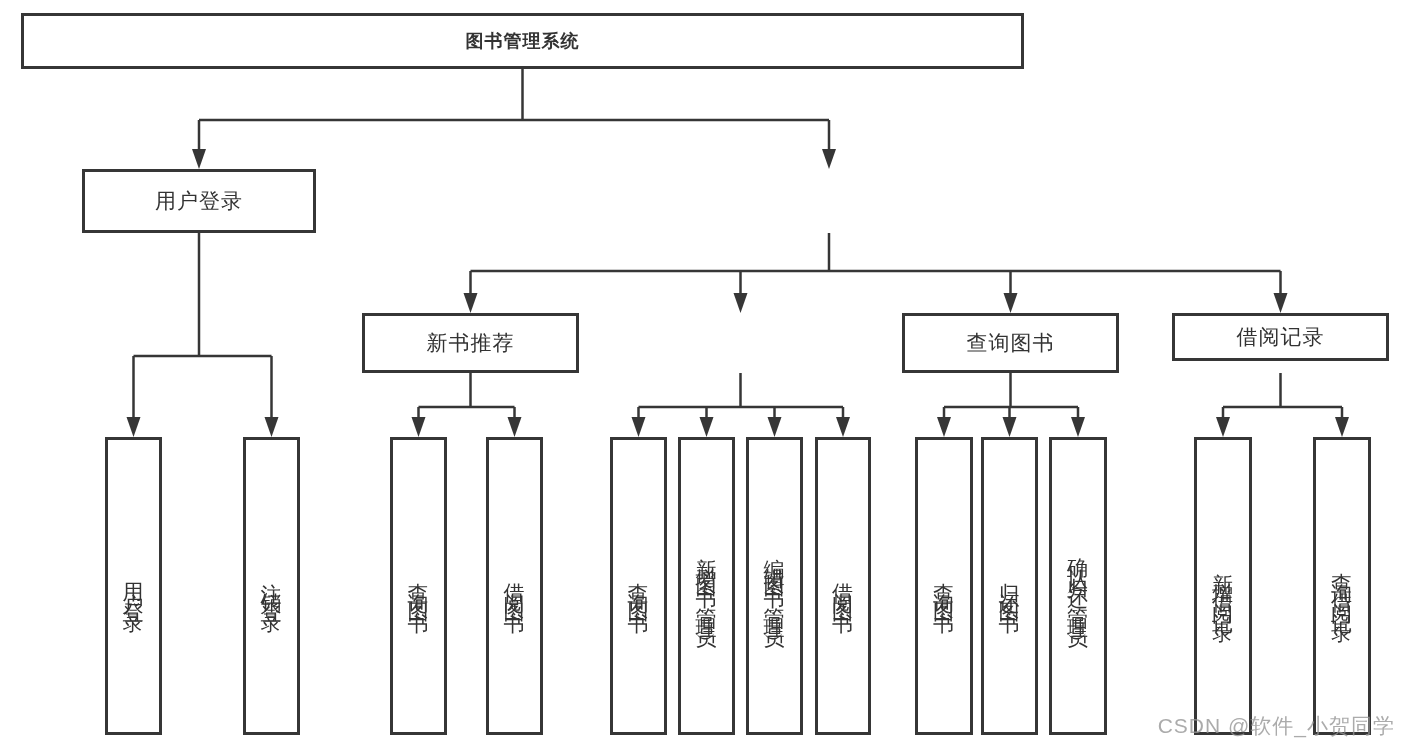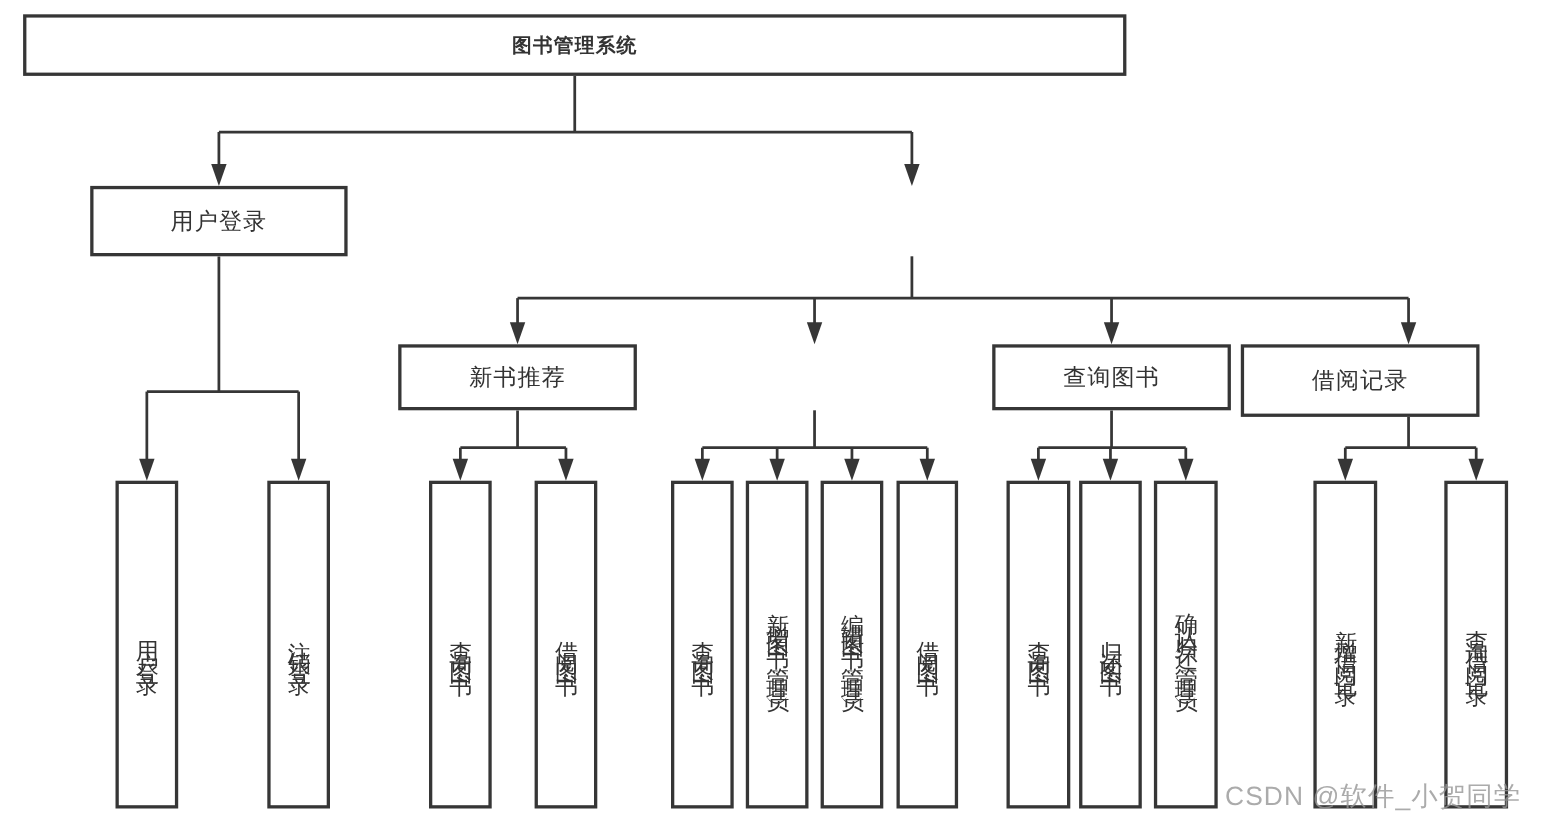--- a/index.html
+++ b/index.html
@@ -12,22 +12,22 @@
     position:absolute;box-sizing:border-box;border:3px solid #363636;background:#ffffff;
     display:flex;align-items:center;justify-content:center;
     color:#333333;font-size:21px;letter-spacing:1px;white-space:nowrap;
   }
   .box.title{font-size:18px;font-weight:bold;}
   .vbox span{
     writing-mode:vertical-rl;text-orientation:mixed;
     letter-spacing:10px;line-height:1;display:block;
   }
   .watermark{
-    position:absolute;right:22px;bottom:7px;
-    font-size:24px;color:rgba(150,150,150,0.8);letter-spacing:1px;z-index:5;
+    position:absolute;right:10px;bottom:7px;
+    font-size:21px;color:rgba(150,150,150,0.8);letter-spacing:1px;z-index:5;
   }
 </style>
 </head>
 <body>
 
 <div class="canvas">
 
   <svg id="connectors" viewBox="0 0 1405 747" xmlns="http://www.w3.org/2000/svg">
       <line x1="522.5" y1="69" x2="522.5" y2="120" stroke="#363636" stroke-width="2.5"></line>
       <line x1="199" y1="120" x2="829" y2="120" stroke="#363636" stroke-width="2.5"></line>
@@ -90,21 +90,21 @@
   <div class="box" style="left:82px;top:169px;width:234px;height:64px">
     <span>用户登录</span>
   </div>
 
   <div class="box" style="left:362px;top:313px;width:217px;height:60px">
     <span>新书推荐</span>
   </div>
   <div class="box" style="left:902px;top:313px;width:217px;height:60px">
     <span>查询图书</span>
   </div>
-  <div class="box" style="left:1128px;top:313px;width:217px;height:66px">
+  <div class="box" style="left:1172px;top:313px;width:217px;height:48px">
     <span>借阅记录</span>
   </div>
 
   <div class="box vbox" style="left:105px;top:437px;width:57px;height:298px">
     <span>用户登录</span>
   </div>
   <div class="box vbox" style="left:243px;top:437px;width:57px;height:298px">
     <span>注销登录</span>
   </div>
 

